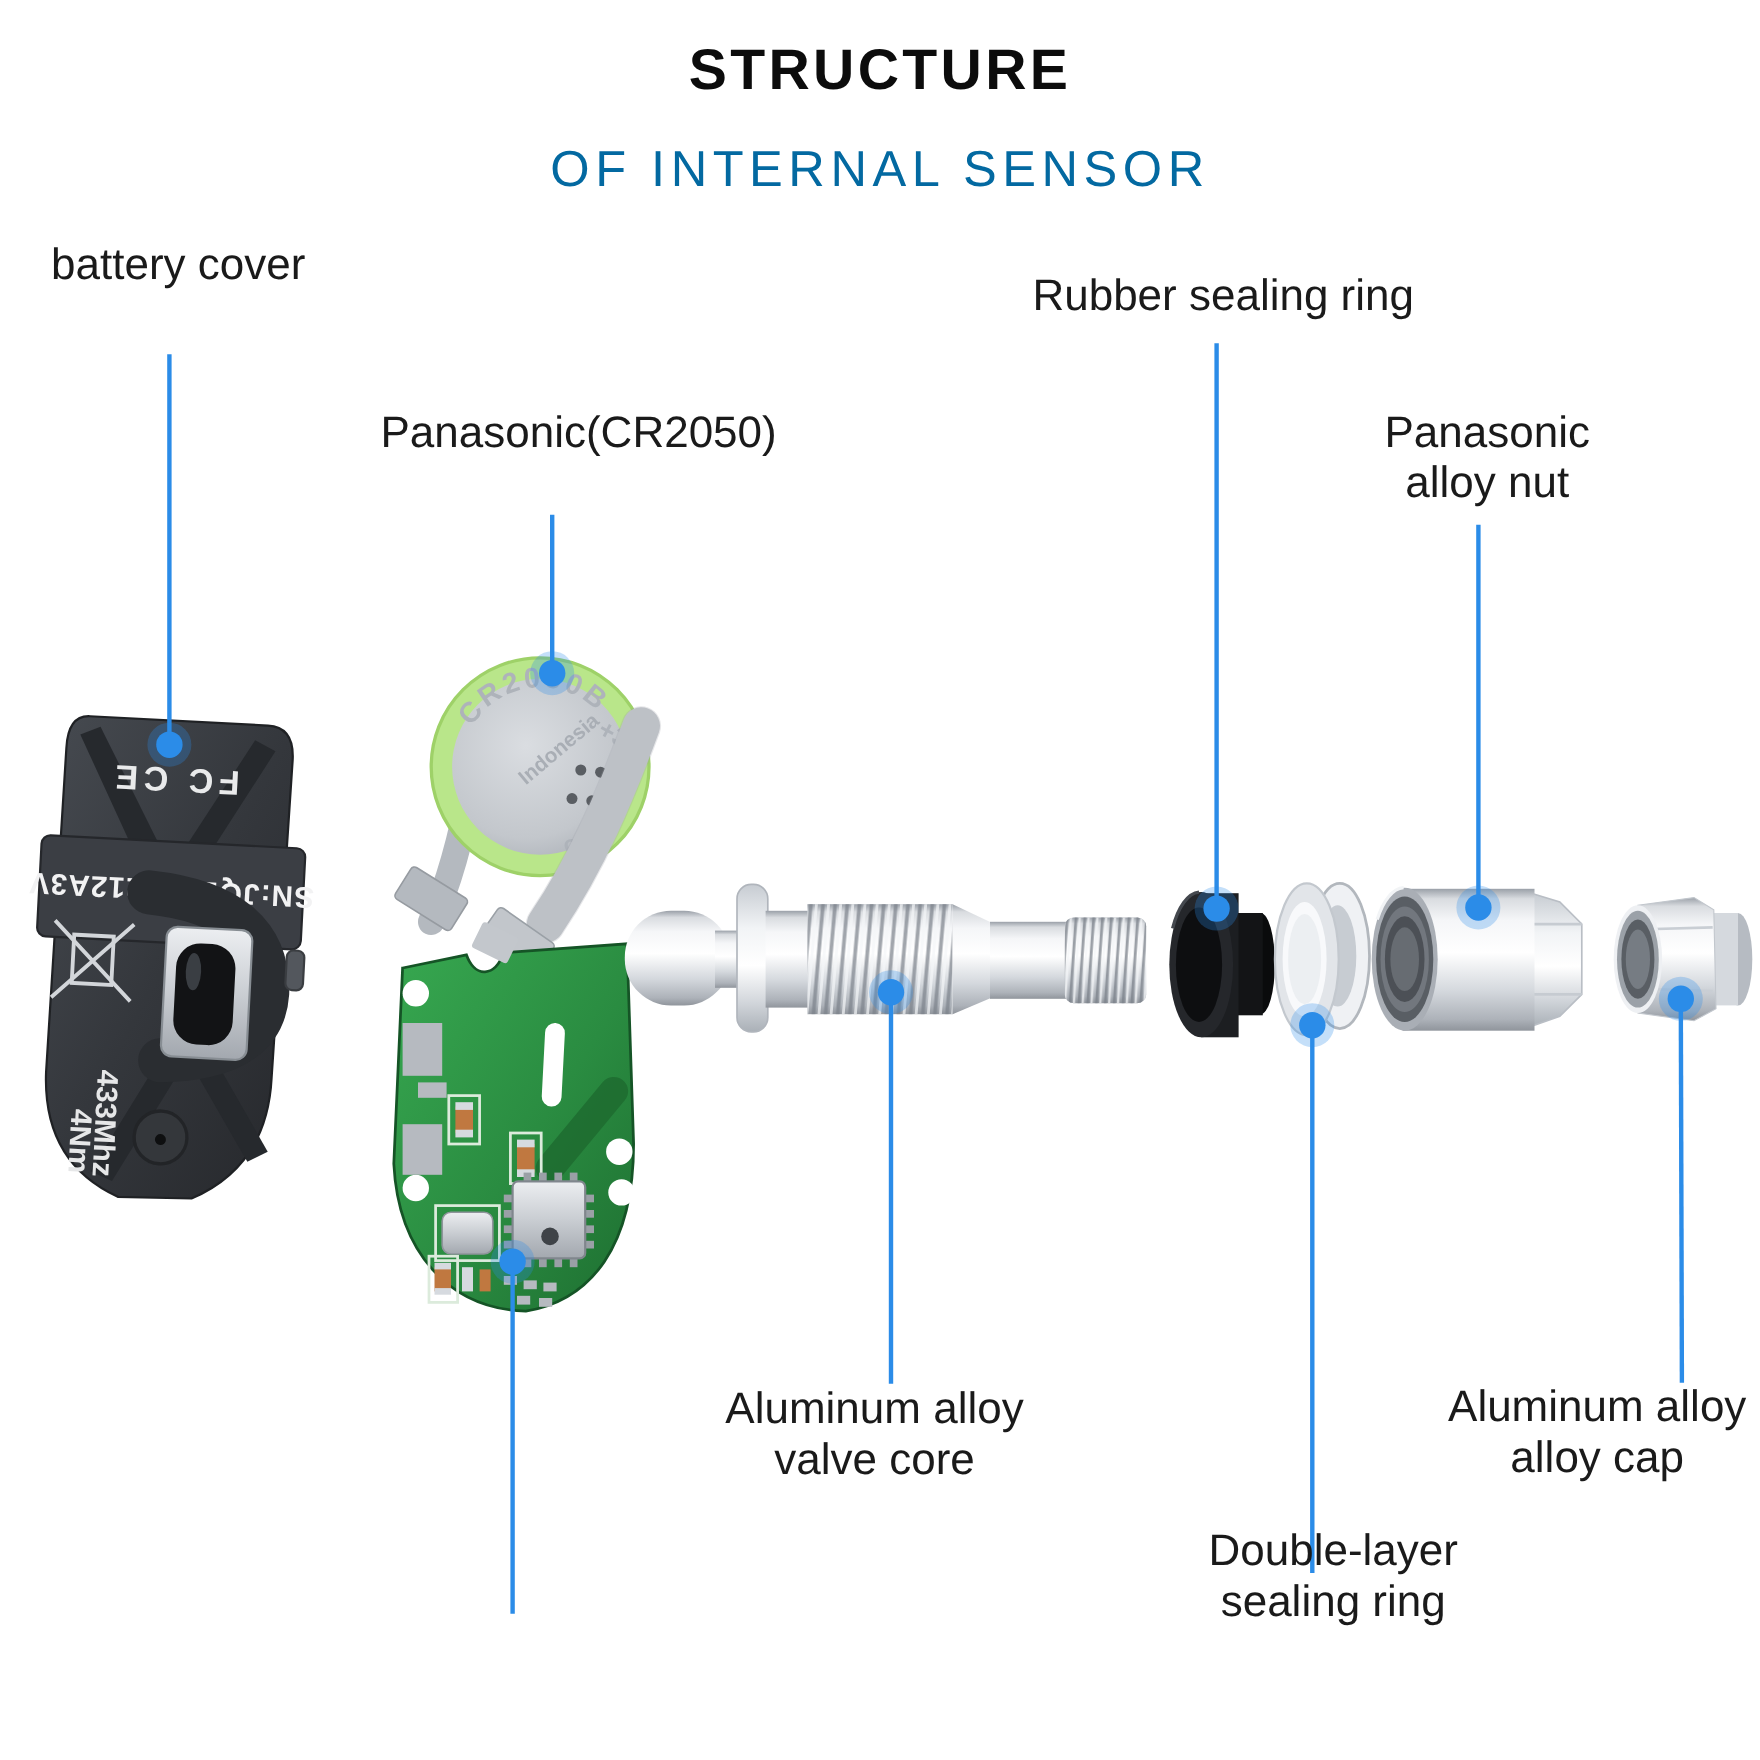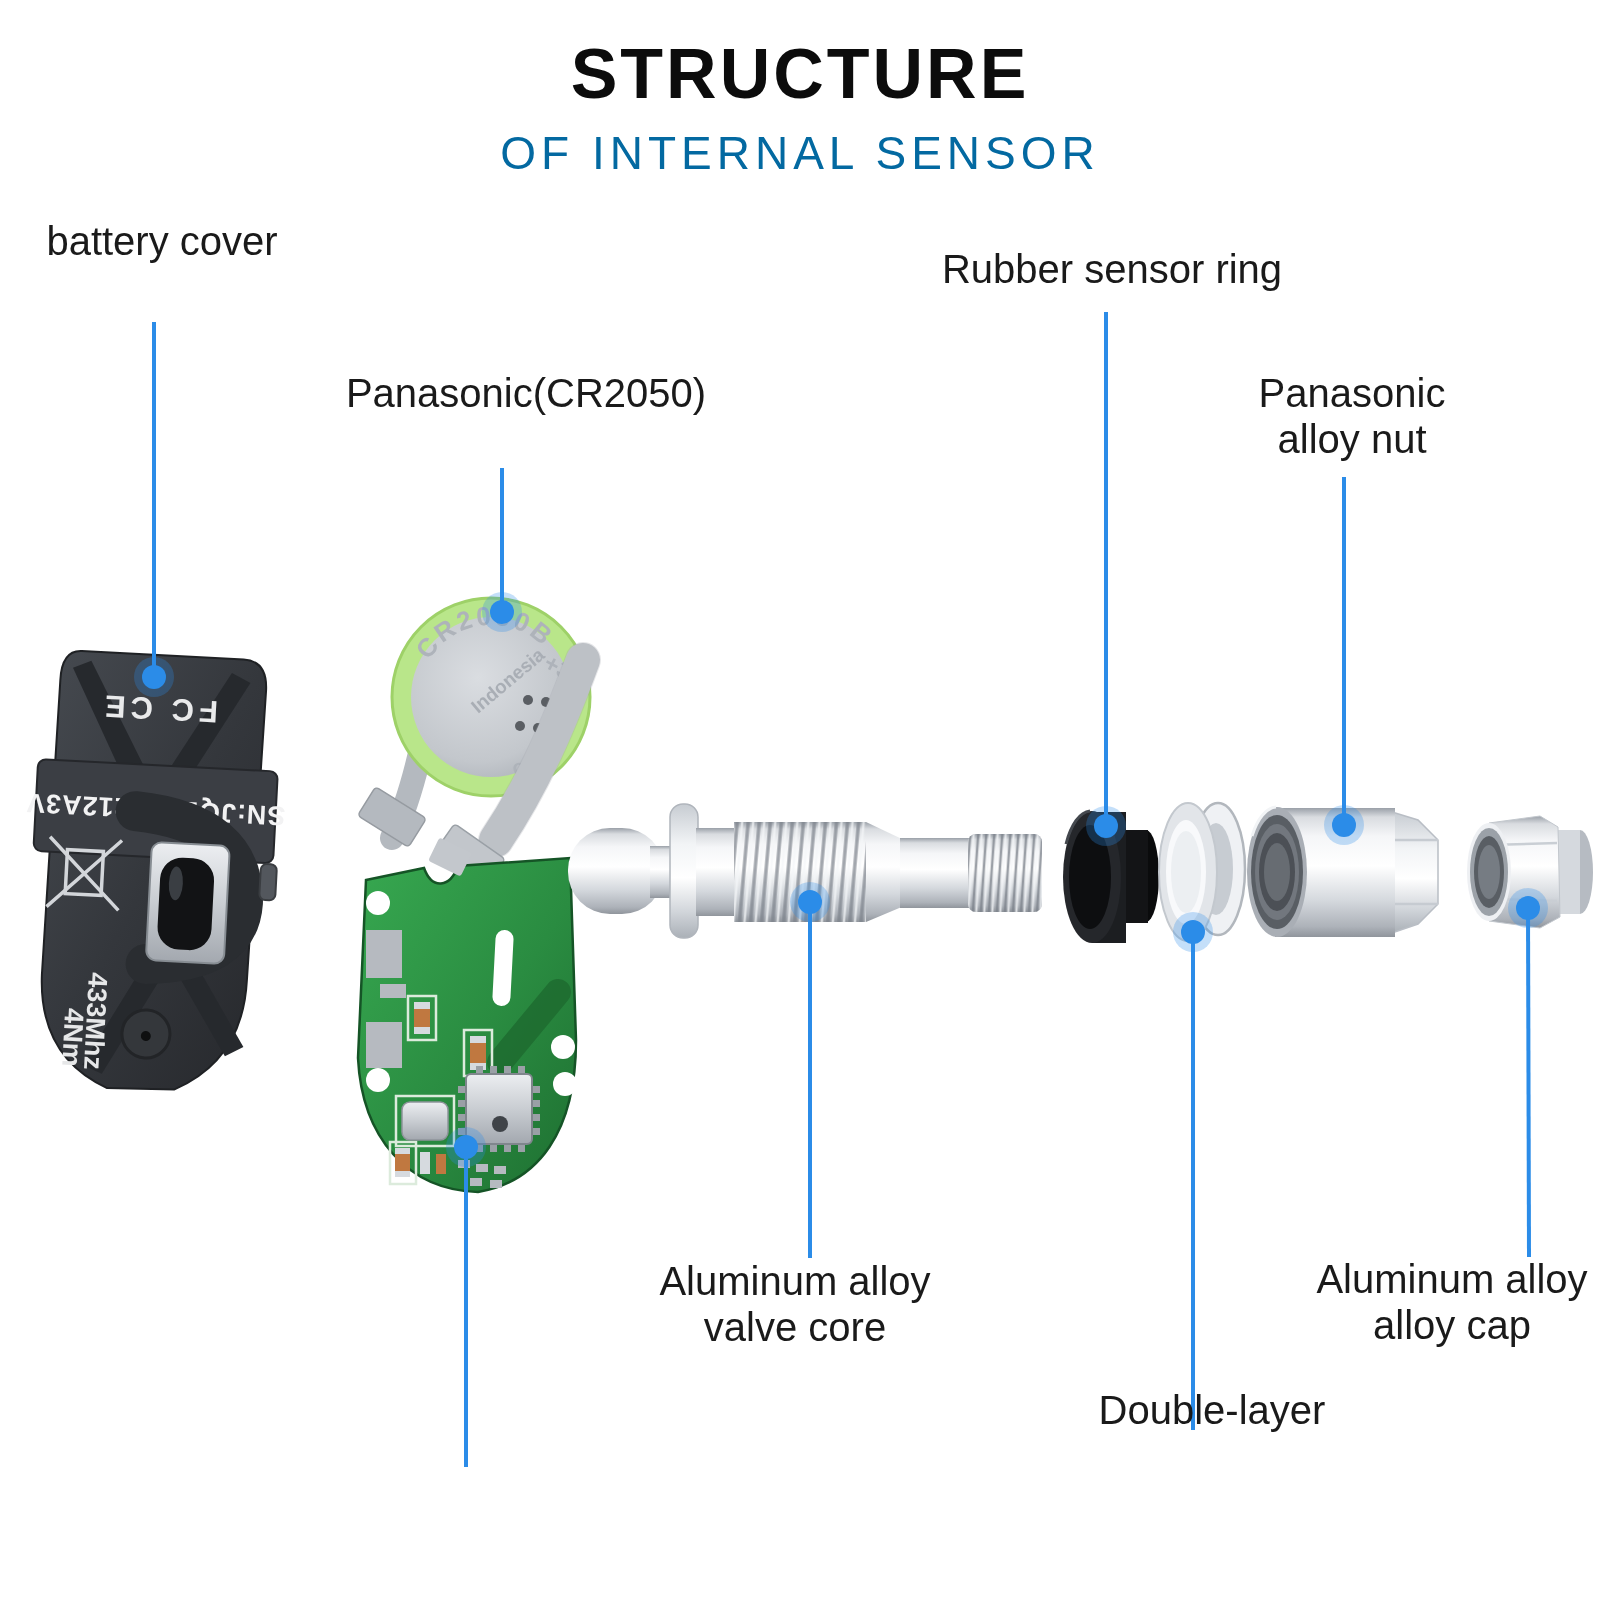--- a/index.html
+++ b/index.html
@@ -3,21 +3,21 @@
 <meta charset="utf-8">
 <style>
   html,body{margin:0;padding:0;background:#ffffff;}
   .canvas{
     position:relative;width:1600px;height:1600px;background:#ffffff;overflow:hidden;
     font-family:"Liberation Sans", sans-serif;
   }
   .art{position:absolute;left:0;top:0;z-index:1;}
   .page-title{
     position:absolute;top:34px;left:0;width:100%;text-align:center;z-index:2;
-    font-size:70px;font-weight:800;letter-spacing:3px;color:#0c0c0c;
+    font-size:52px;font-weight:800;letter-spacing:3px;color:#0c0c0c;
   }
   .page-subtitle{
     position:absolute;top:126px;left:0;width:100%;text-align:center;z-index:2;
     font-size:46px;font-weight:400;letter-spacing:5px;color:#0369a1;
   }
   .callout{
     position:absolute;z-index:2;text-align:center;transform:translateX(-50%);
     font-size:40px;line-height:1.16;color:#1a1a1a;white-space:nowrap;font-weight:400;
   }
   .callout span{display:block;}
@@ -30,36 +30,37 @@
   <div class="page-title">STRUCTURE</div>
   <div class="page-subtitle">OF INTERNAL SENSOR</div>
 
   <div class="callout" style="left:162px;top:218px">
     <span>battery cover</span>
   </div>
   <div class="callout" style="left:526px;top:370px">
     <span>Panasonic(CR2050)</span>
   </div>
   <div class="callout" style="left:1112px;top:246px">
-    <span>Rubber sensor ring</span>
+    <span>Rubber sealing ring</span>
   </div>
   <div class="callout" style="left:1352px;top:370px">
     <span>Panasonic</span>
     <span>alloy nut</span>
   </div>
   <div class="callout" style="left:795px;top:1258px">
     <span>Aluminum alloy</span>
     <span>valve core</span>
   </div>
   <div class="callout" style="left:1452px;top:1256px">
     <span>Aluminum alloy</span>
     <span>alloy cap</span>
   </div>
   <div class="callout" style="left:1212px;top:1387px">
     <span>Double-layer</span>
+    <span>sealing ring</span>
   </div>
 
   <svg class="art" width="1600" height="1600" viewBox="0 0 1600 1600">
     <defs>
       <linearGradient id="metalV" x1="0" y1="0" x2="0" y2="1">
         <stop offset="0" stop-color="#9aa0a8"></stop>
           <stop offset="0.07" stop-color="#d9dce0"></stop>
         <stop offset="0.22" stop-color="#f5f6f8"></stop>
           <stop offset="0.45" stop-color="#ffffff"></stop>
         <stop offset="0.72" stop-color="#d4d8dd"></stop>

